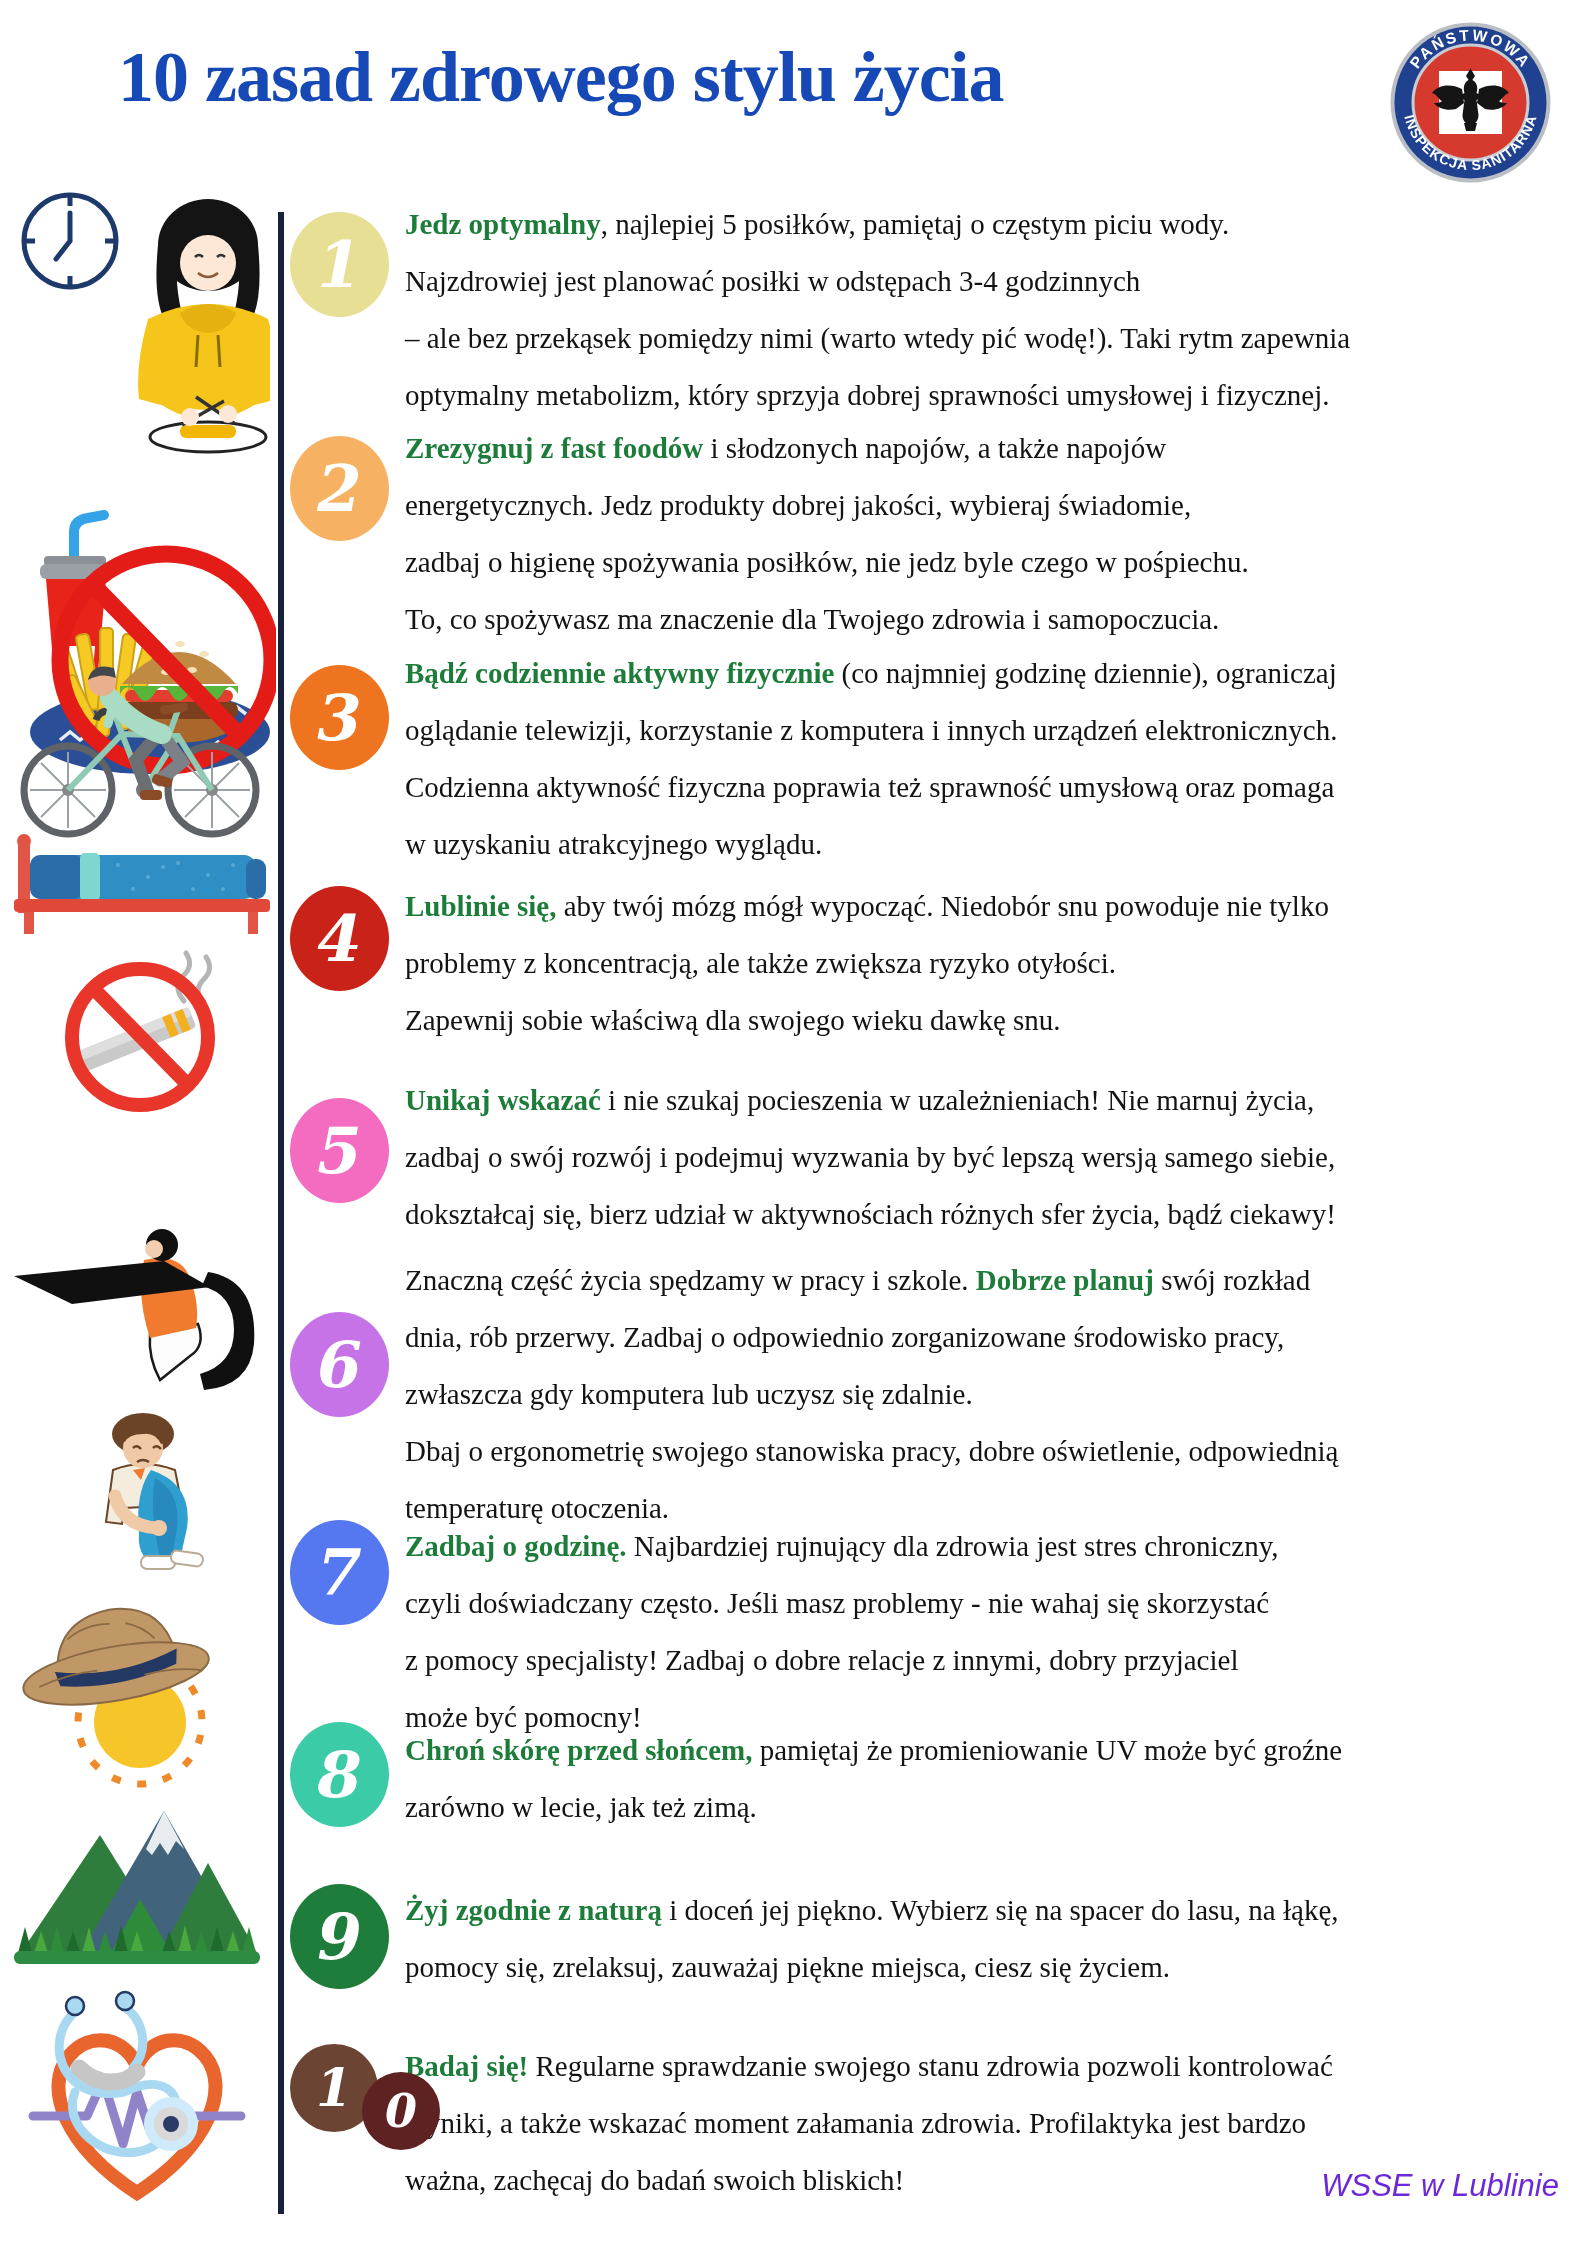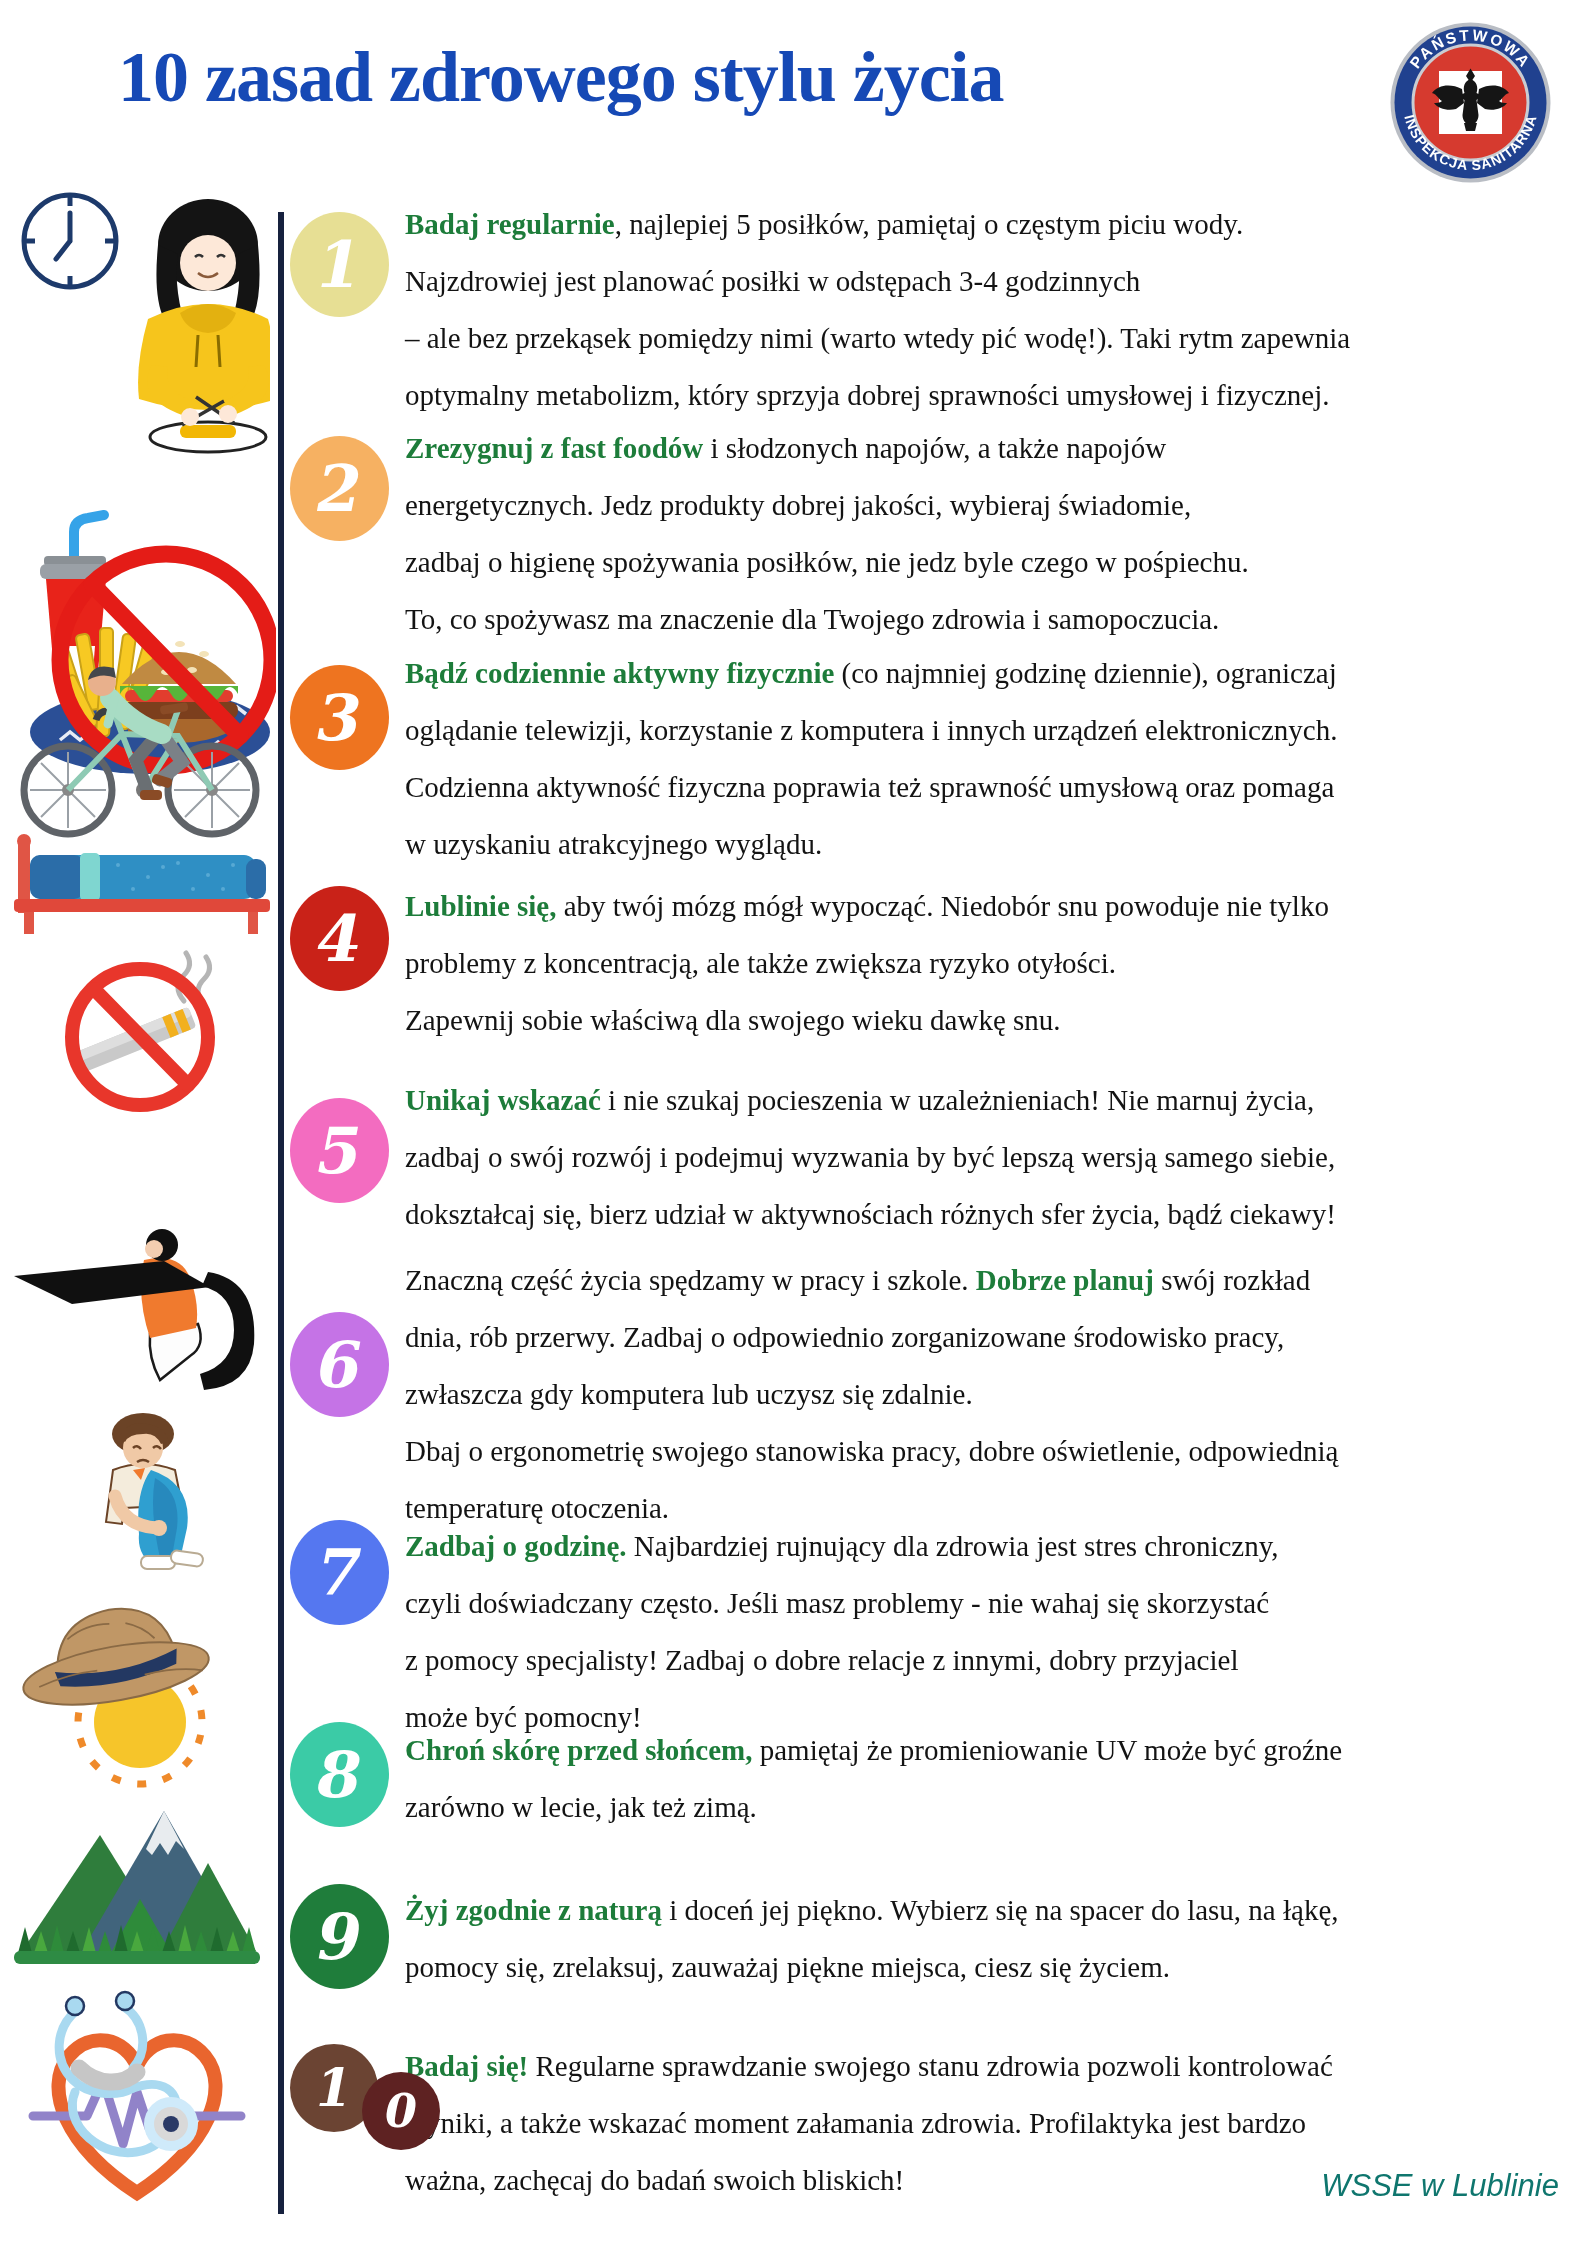--- a/index.html
+++ b/index.html
@@ -13,21 +13,21 @@
   .title{
     position:absolute;left:118px;top:36px;margin:0;
     font-size:72px;font-weight:bold;color:#1649b5;
     font-family:"Liberation Serif",serif;letter-spacing:-1px;
   }
   .logo{position:absolute;left:1388px;top:20px;}
   .divider{position:absolute;left:278px;top:212px;width:6px;height:2002px;background:#16213e;}
   .footer{
     position:absolute;right:28px;top:2168px;
     font-family:"Liberation Sans",sans-serif;font-style:italic;
-    font-size:31px;color:#0f766e;
+    font-size:31px;color:#6d28d9;
   }
   
   .item{position:absolute;left:290px;width:1297px;}
   .badge{position:absolute;left:0;top:0;display:flex;}
   .badge-circle{
     display:block;width:99px;height:105px;border-radius:50%;
     color:#fff;text-align:center;line-height:105px;
     font-family:"DejaVu Serif",serif;font-style:italic;font-weight:bold;
     font-size:64px;
   }
@@ -305,21 +305,21 @@
     <circle cx="146" cy="136" r="17" fill="#d9d9d9"></circle>
     <circle cx="146" cy="136" r="8" fill="#2b3a67"></circle>
   </g>
 </svg>
 
 <div>
     <div class="item item-1">
       <div class="badge">
         <span class="badge-circle" style="background: rgb(231, 223, 148);">1</span>
       </div>
-      <p class="item-text"><span class="lead">Badaj regularnie</span><span>, najlepiej 5 posiłków, pamiętaj o częstym piciu wody.
+      <p class="item-text"><span class="lead">Jedz optymalny</span><span>, najlepiej 5 posiłków, pamiętaj o częstym piciu wody.
 Najzdrowiej jest planować posiłki w odstępach 3-4 godzinnych
 – ale bez przekąsek pomiędzy nimi (warto wtedy pić wodę!). Taki rytm zapewnia
 optymalny metabolizm, który sprzyja dobrej sprawności umysłowej i fizycznej.</span></p>
     </div>
     <div class="item item-2">
       <div class="badge">
         <span class="badge-circle" style="background: rgb(246, 177, 98);">2</span>
       </div>
       <p class="item-text"><span class="lead">Zrezygnuj z fast foodów</span><span> i słodzonych napojów, a także napojów
 energetycznych. Jedz produkty dobrej jakości, wybieraj świadomie,

